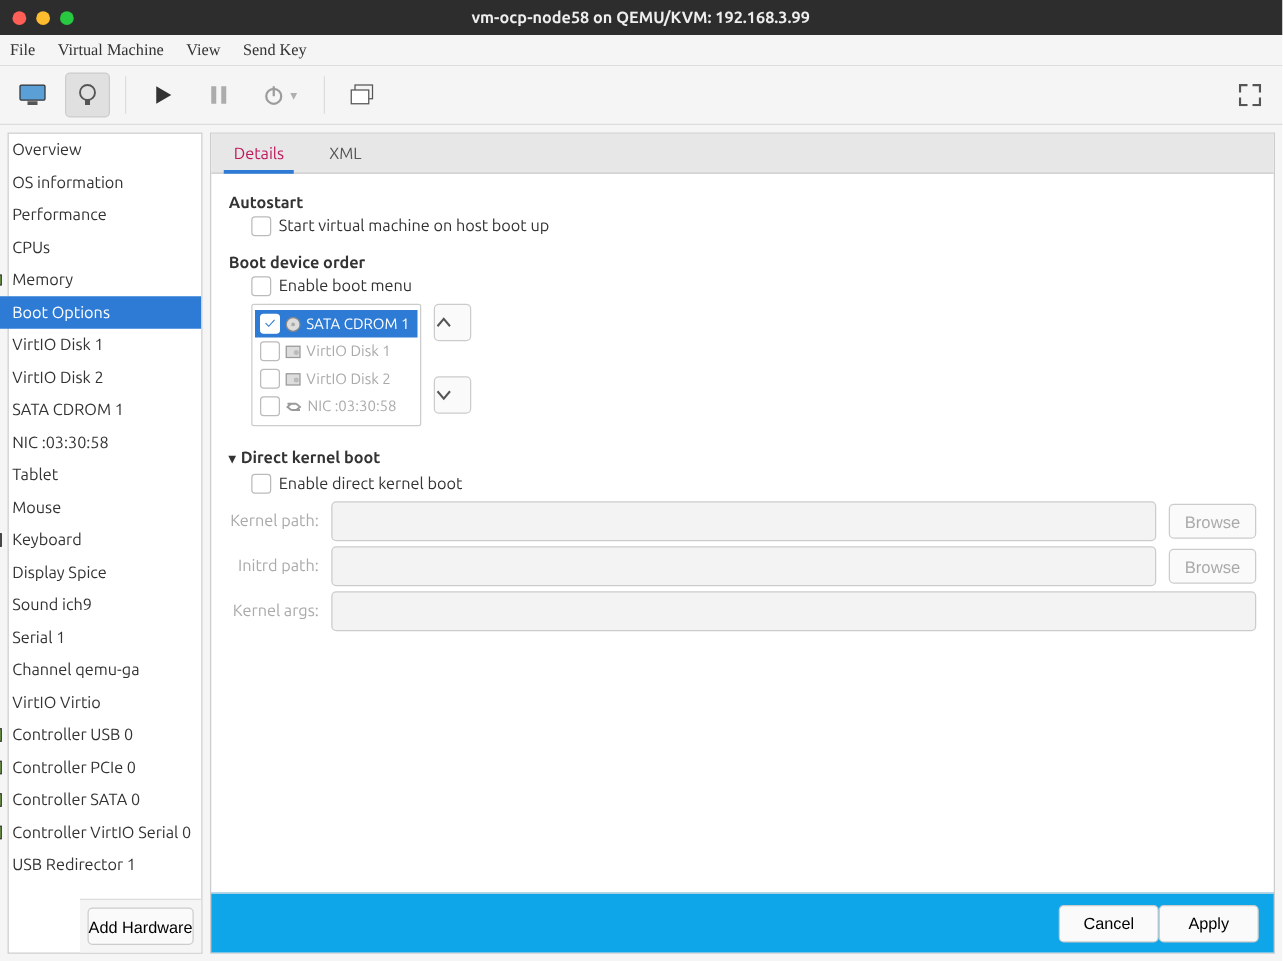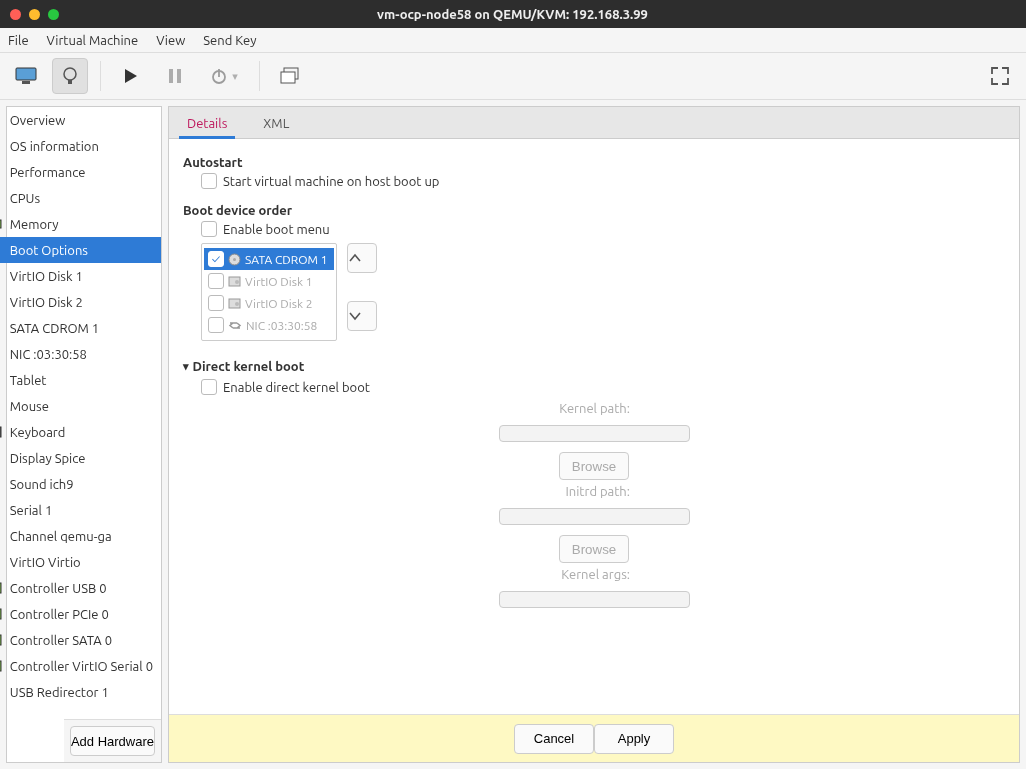--- a/index.html
+++ b/index.html
@@ -36,21 +36,21 @@
   background: #f5f5f5;
   border-bottom: 1px solid #ddd;
   height: 25px;
   display: flex;
   align-items: center;
   padding: 0 8px;
   gap: 18px;
   font-size: 13px;
   color: #333;
 }
-.menubar span { cursor: default; }
+.menubar span { cursor: default; font-family: Liberation Serif, serif; }
 
 
 .toolbar {
   background: #f5f5f5;
   border-bottom: 1px solid #ddd;
   height: 47px;
   display: flex;
   align-items: center;
   padding: 0 8px;
   gap: 8px;
@@ -169,37 +169,37 @@
 .brow .cbox { background:#fff; border-color:#bbb;}
 .brow.sel .cbox.checked { background:#fff; border-color:#fff;}
 .brow.sel .cbox.checked::after{color:#2e7bd6;}
 .brow.ghost { color: #aaa; }
 .boot-arrows { display: flex; flex-direction: column; gap: 28px; }
 .arrow-btn { width: 30px; height: 30px; border: 1px solid #ccc; border-radius: 4px; background: #fafafa; font-size: 14px; }
 
 .expander { display: flex; align-items: center; gap: 4px; font-weight: bold; margin: 18px 0 6px 0; cursor: default; font-size:13px;}
 .expander::before { content: '▾'; font-size: 11px; }
 
-.form-row { display: flex; align-items: center; gap: 10px; margin: 4px 0; flex-direction: column; }
+.form-row { display: flex; align-items: center; gap: 10px; margin: 4px 0; }
 .form-row label { width: 72px; text-align: right; color: #aaa; }
 .form-row input[type=text] {
   flex: 1; height: 32px; border: 1px solid #ccc; border-radius: 4px; padding: 0 6px; background: #f3f3f3;
 }
 .form-row button.browse {
   width: 70px; height: 28px; border: 1px solid #ccc; border-radius: 4px; background: #fafafa; color:#aaa;
 }
 
 .footer {
   height: 48px;
   border-top: 1px solid #ddd;
   display: flex;
   align-items: center;
-  justify-content: center;
+  justify-content: flex-end;
   padding: 0 12px;
-  background: #fef9c3;
+  background: #0ea5e9;
 }
 .footer button {
   width: 80px; height: 30px; border: 1px solid #ccc; border-radius: 4px; background: #fafafa; font-size: 13px;
 }
 
 .small-ico { font-size: 12px; color:#888;}
 .brow.sel .small-ico{color:#fff;}
 
 svg { display:block; }
 </style>

